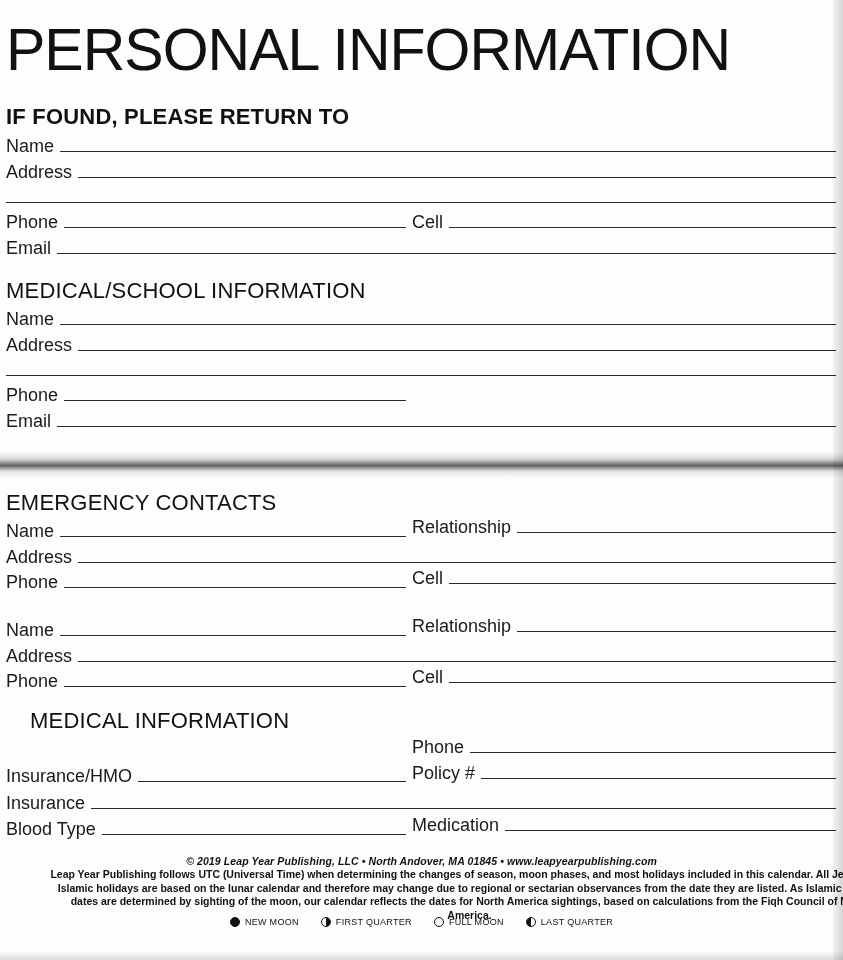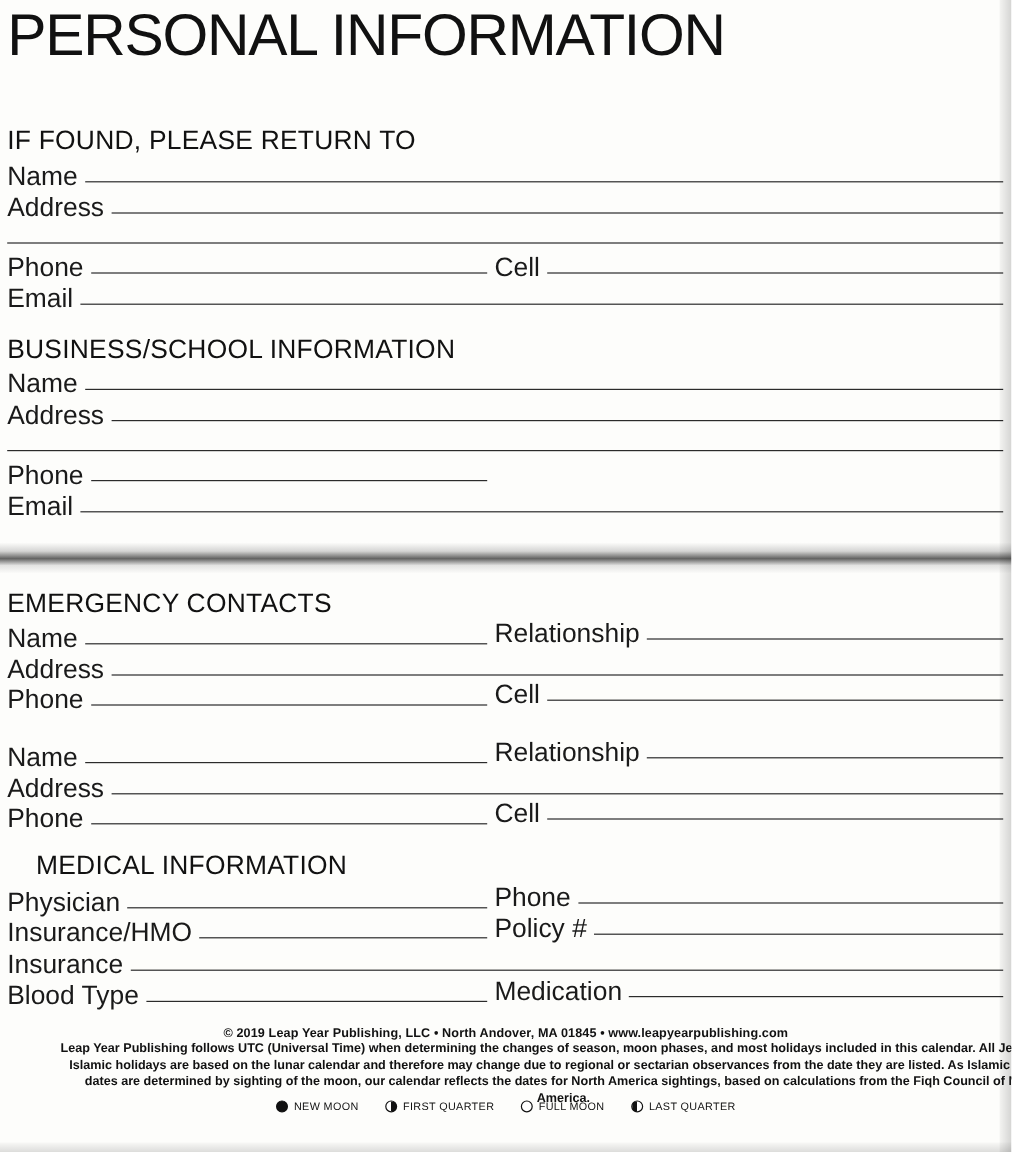--- a/index.html
+++ b/index.html
@@ -13,43 +13,43 @@
     height: 960px;
     background: #fdfdfb;
     font-family: "Liberation Sans", sans-serif;
     color: #111111;
     overflow: hidden;
   }
   
   .title {
     position: absolute;
     left: 6px;
-    top: 2px;
-    font-size: 49px;
+    top: 16px;
+    font-size: 59px;
     letter-spacing: -1px;
     font-weight: 400;
     white-space: nowrap;
   }
   
   .section-heading {
     position: absolute;
     font-size: 22px;
     font-weight: 400;
     letter-spacing: 0.2px;
     white-space: nowrap;
   }
   
   .field {
     position: absolute;
     display: flex;
     align-items: flex-end;
     height: 22px;
   }
   .field .label {
-    font-size: 22px;
+    font-size: 18px;
     line-height: 17px;
     white-space: nowrap;
     padding-right: 6px;
     color: #1a1a1a;
   }
   .field .rule {
     flex: 1 1 auto;
     border-bottom: 1px solid #2b2b2b;
     height: 0;
     margin-bottom: 3px;
@@ -93,20 +93,21 @@
   .footer {
     position: absolute;
     left: 0;
     width: 843px;
     text-align: center;
   }
   .footer-copy {
     font-size: 10.5px;
     font-weight: 700;
     letter-spacing: 0.1px;
+    font-style: italic;
   }
   .footer-body {
     font-size: 10.5px;
     line-height: 13.5px;
     font-weight: 600;
     padding: 0 48px;
   }
   .moon-legend {
     position: absolute;
     left: 0;
@@ -136,21 +137,21 @@
   .moon.first { background: linear-gradient(to right, #fff 0 50%, #111 50% 100%); }
   .moon.last { background: linear-gradient(to right, #111 0 50%, #fff 50% 100%); }
 </style>
 </head>
 <body>
 
 <div class="page">
 
   <div class="title">PERSONAL INFORMATION</div>
 
-  <div class="section-heading" style="left:6px; top:104px;">IF FOUND, PLEASE RETURN TO</div>
+  <div class="section-heading" style="left:6px; top:104px;font-weight:bold;">IF FOUND, PLEASE RETURN TO</div>
 
   <div class="field" style="left:6px; top:133px; width:830px;">
     <span class="label">Name</span>
     <span class="rule"></span>
   </div>
 
   <div class="field" style="left:6px; top:159px; width:830px;">
     <span class="label">Address</span>
     <span class="rule"></span>
   </div>
@@ -165,21 +166,21 @@
   <div class="field" style="left:412px; top:209px; width:424px;">
     <span class="label">Cell</span>
     <span class="rule"></span>
   </div>
 
   <div class="field" style="left:6px; top:235px; width:830px;">
     <span class="label">Email</span>
     <span class="rule"></span>
   </div>
 
-  <div class="section-heading" style="left:6px; top:278px;">BUSINESS/SCHOOL INFORMATION</div>
+  <div class="section-heading" style="left:6px; top:278px;">MEDICAL/SCHOOL INFORMATION</div>
 
   <div class="field" style="left:6px; top:306px; width:830px;">
     <span class="label">Name</span>
     <span class="rule"></span>
   </div>
 
   <div class="field" style="left:6px; top:332px; width:830px;">
     <span class="label">Address</span>
     <span class="rule"></span>
   </div>
@@ -242,24 +243,20 @@
     <span class="label">Phone</span>
     <span class="rule"></span>
   </div>
   <div class="field" style="left:412px; top:664px; width:424px;">
     <span class="label">Cell</span>
     <span class="rule"></span>
   </div>
 
   <div class="section-heading" style="left:6px; top:708px;margin-left:24px;">MEDICAL INFORMATION</div>
 
-  <div class="field" style="left:6px; top:738px; width:400px;">
-    <span class="label">Physician</span>
-    <span class="rule"></span>
-  </div>
   <div class="field" style="left:412px; top:734px; width:424px;">
     <span class="label">Phone</span>
     <span class="rule"></span>
   </div>
 
   <div class="field" style="left:6px; top:763px; width:400px;">
     <span class="label">Insurance/HMO</span>
     <span class="rule"></span>
   </div>
   <div class="field" style="left:412px; top:760px; width:424px;">

